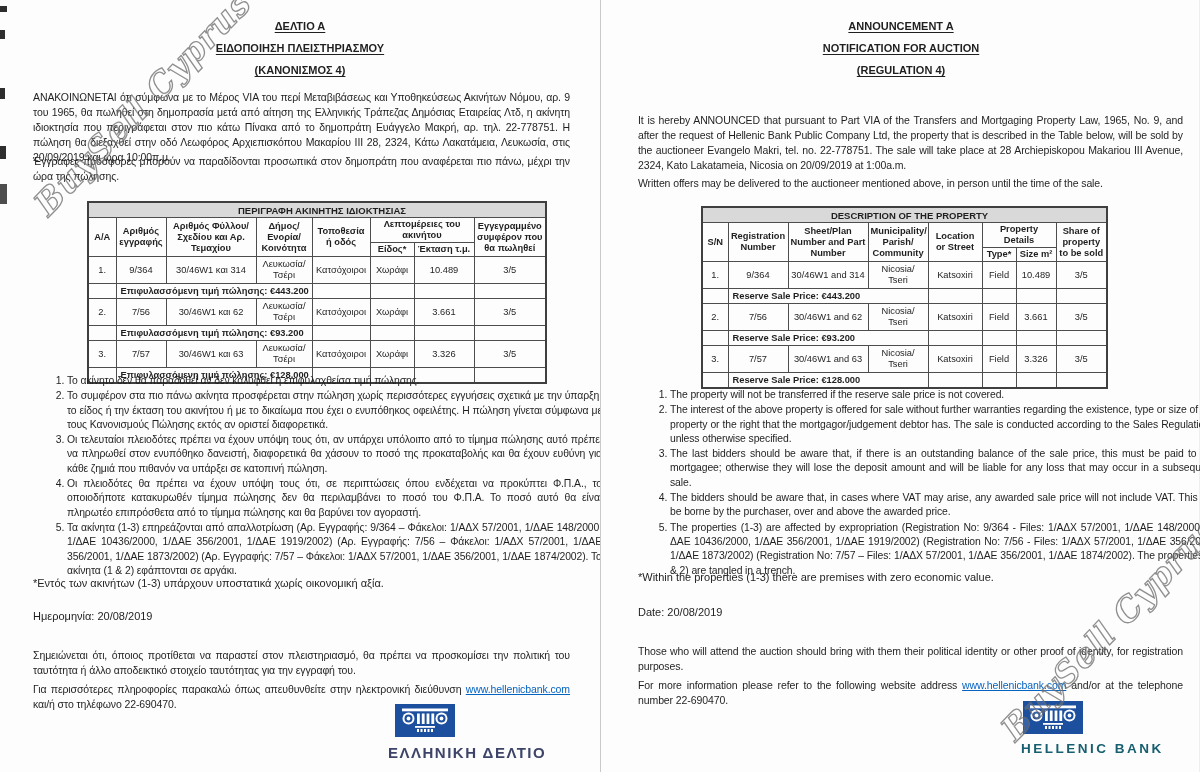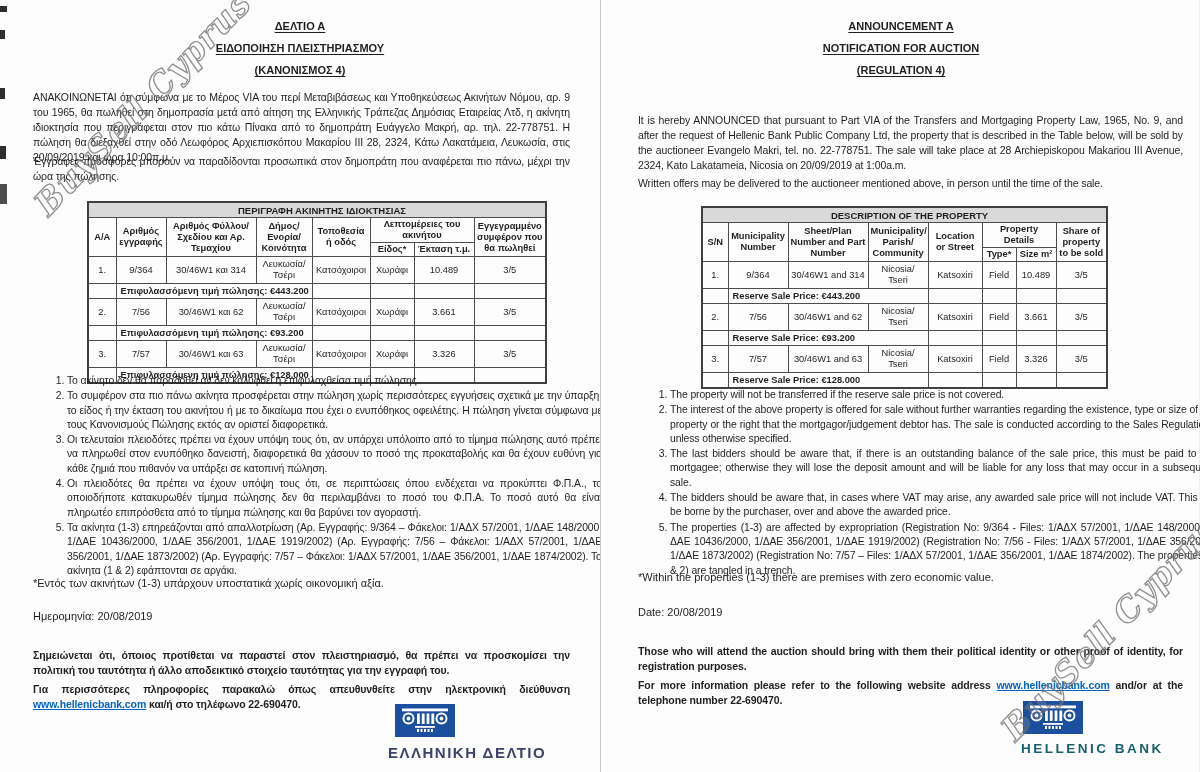--- a/index.html
+++ b/index.html
@@ -5,21 +5,21 @@
   html,body{margin:0;padding:0;}
   body{width:1200px;height:772px;background:#fdfdfd;font-family:"Liberation Sans","DejaVu Sans",sans-serif;color:#1f1f1f;position:relative;overflow:hidden;}
   .page{position:absolute;top:0;width:600px;height:772px;background:#fdfdfd;}
   #page-left{left:0;}
   #page-right{left:600px;border-left:1px solid #c9c9c9;box-shadow:inset -2px 0 0 #efefef;}
   .abs{position:absolute;}
   .center{text-align:center;}
   .head-line{font-size:11px;font-weight:bold;text-decoration:underline;text-underline-offset:2px;margin:0 0 10px 0;}
   .plain-line{font-size:10.5px;margin:0 0 10px 0;}
   .para{font-size:10.5px;line-height:15px;text-align:justify;letter-spacing:-0.1px;}
-  .bold-note{font-size:10.5px;line-height:15px;text-align:justify;font-weight:bold;letter-spacing:-0.1px;}
+  .bold-note{font-size:10.5px;line-height:15px;text-align:justify;font-weight:normal;letter-spacing:-0.1px;}
   .small-line{font-size:11px;}
   .link{color:#0563c1;text-decoration:underline;cursor:pointer;}
   
   .ptable{border-collapse:collapse;table-layout:fixed;font-size:9.3px;line-height:11px;}
   .ptable th,.ptable td{border:1px solid #4d4d4d;text-align:center;vertical-align:middle;padding:1px 2px;overflow:hidden;}
   .ptable{border:2px solid #3f3f3f;}
   .t-title th{background:#d9d9d9;font-weight:bold;height:12px;font-size:9.5px;padding-left:12px;}
   .ptable thead th{font-weight:bold;}
   .t-data td{height:24px;}
   .t-reserve td{height:12px;}
@@ -199,21 +199,21 @@
         <col style="width:34px">
         <col style="width:40px">
         <col style="width:51px">
     </colgroup>
     <thead>
       <tr class="t-title">
         <th colspan="8">DESCRIPTION OF THE PROPERTY</th>
       </tr>
       <tr>
         <th rowspan="2">S/N</th>
-        <th rowspan="2">Municipality Number</th>
+        <th rowspan="2">Registration Number</th>
         <th rowspan="2">Sheet/Plan Number and Part Number</th>
         <th rowspan="2">Municipality/ Parish/ Community</th>
         <th rowspan="2">Location or Street</th>
         <th colspan="2">Property Details</th>
         <th rowspan="2">Share of property to be sold</th>
       </tr>
       <tr>
         <th>Type*</th>
         <th>Size m²</th>
       </tr>

